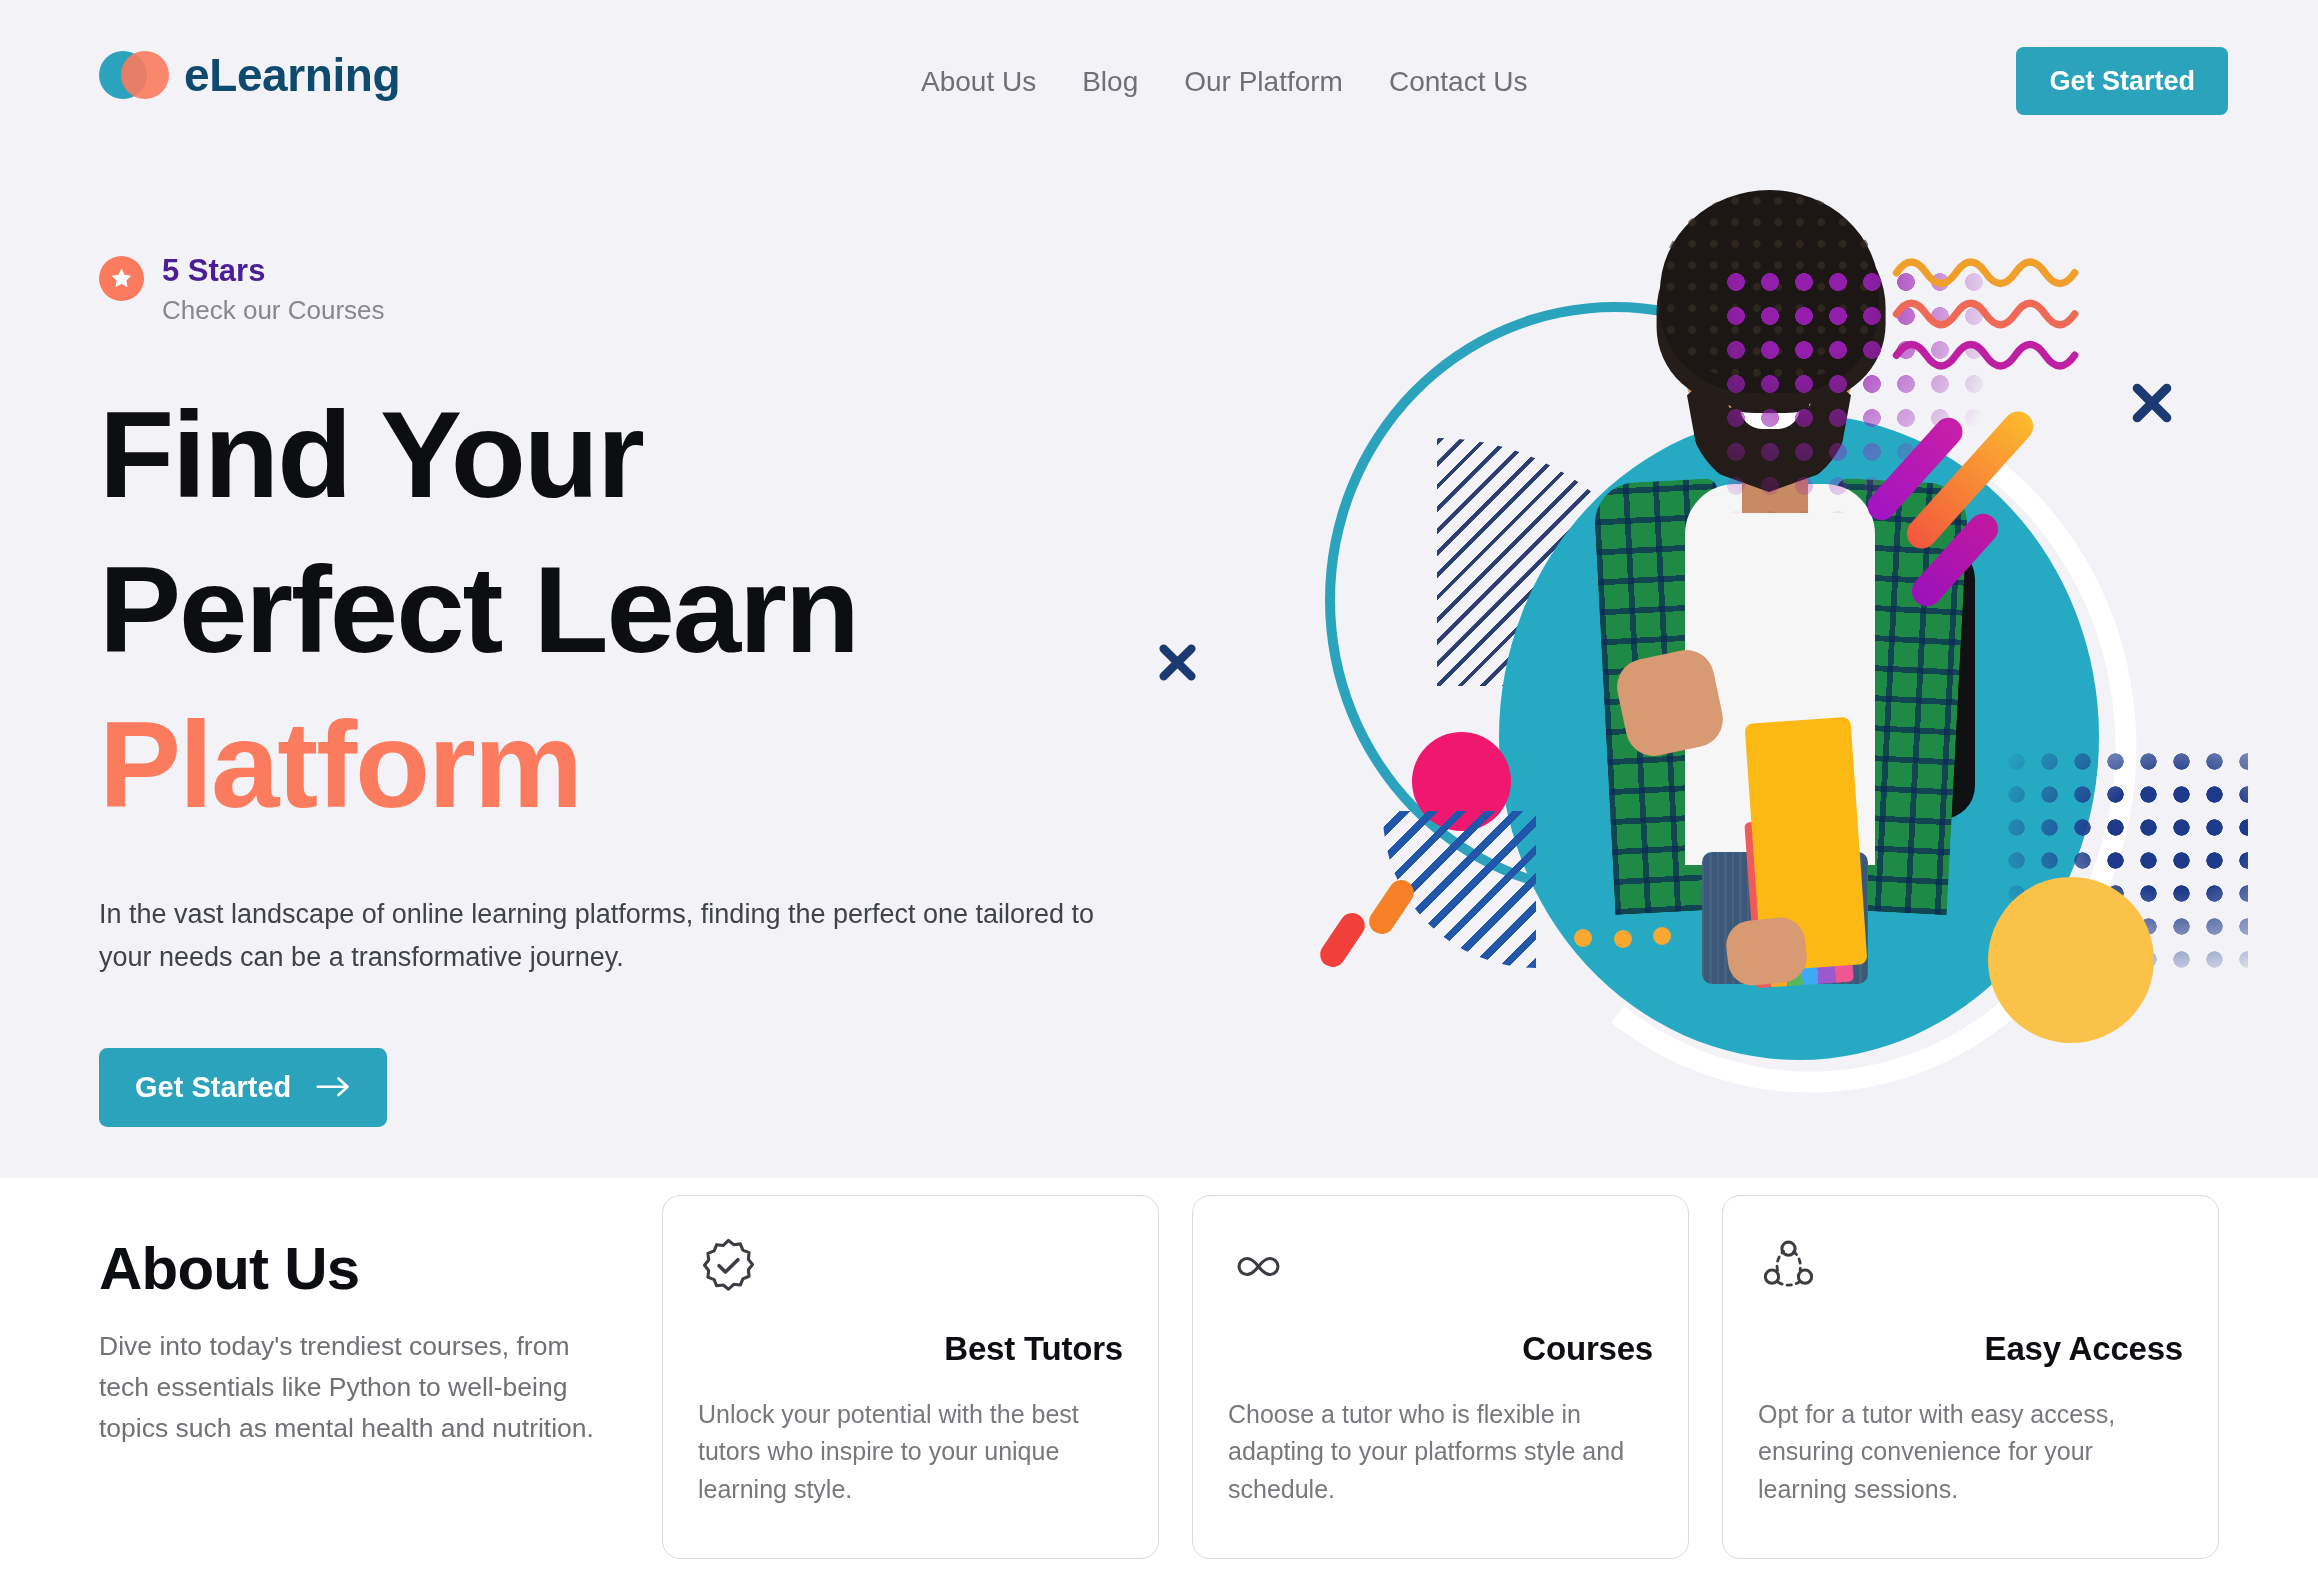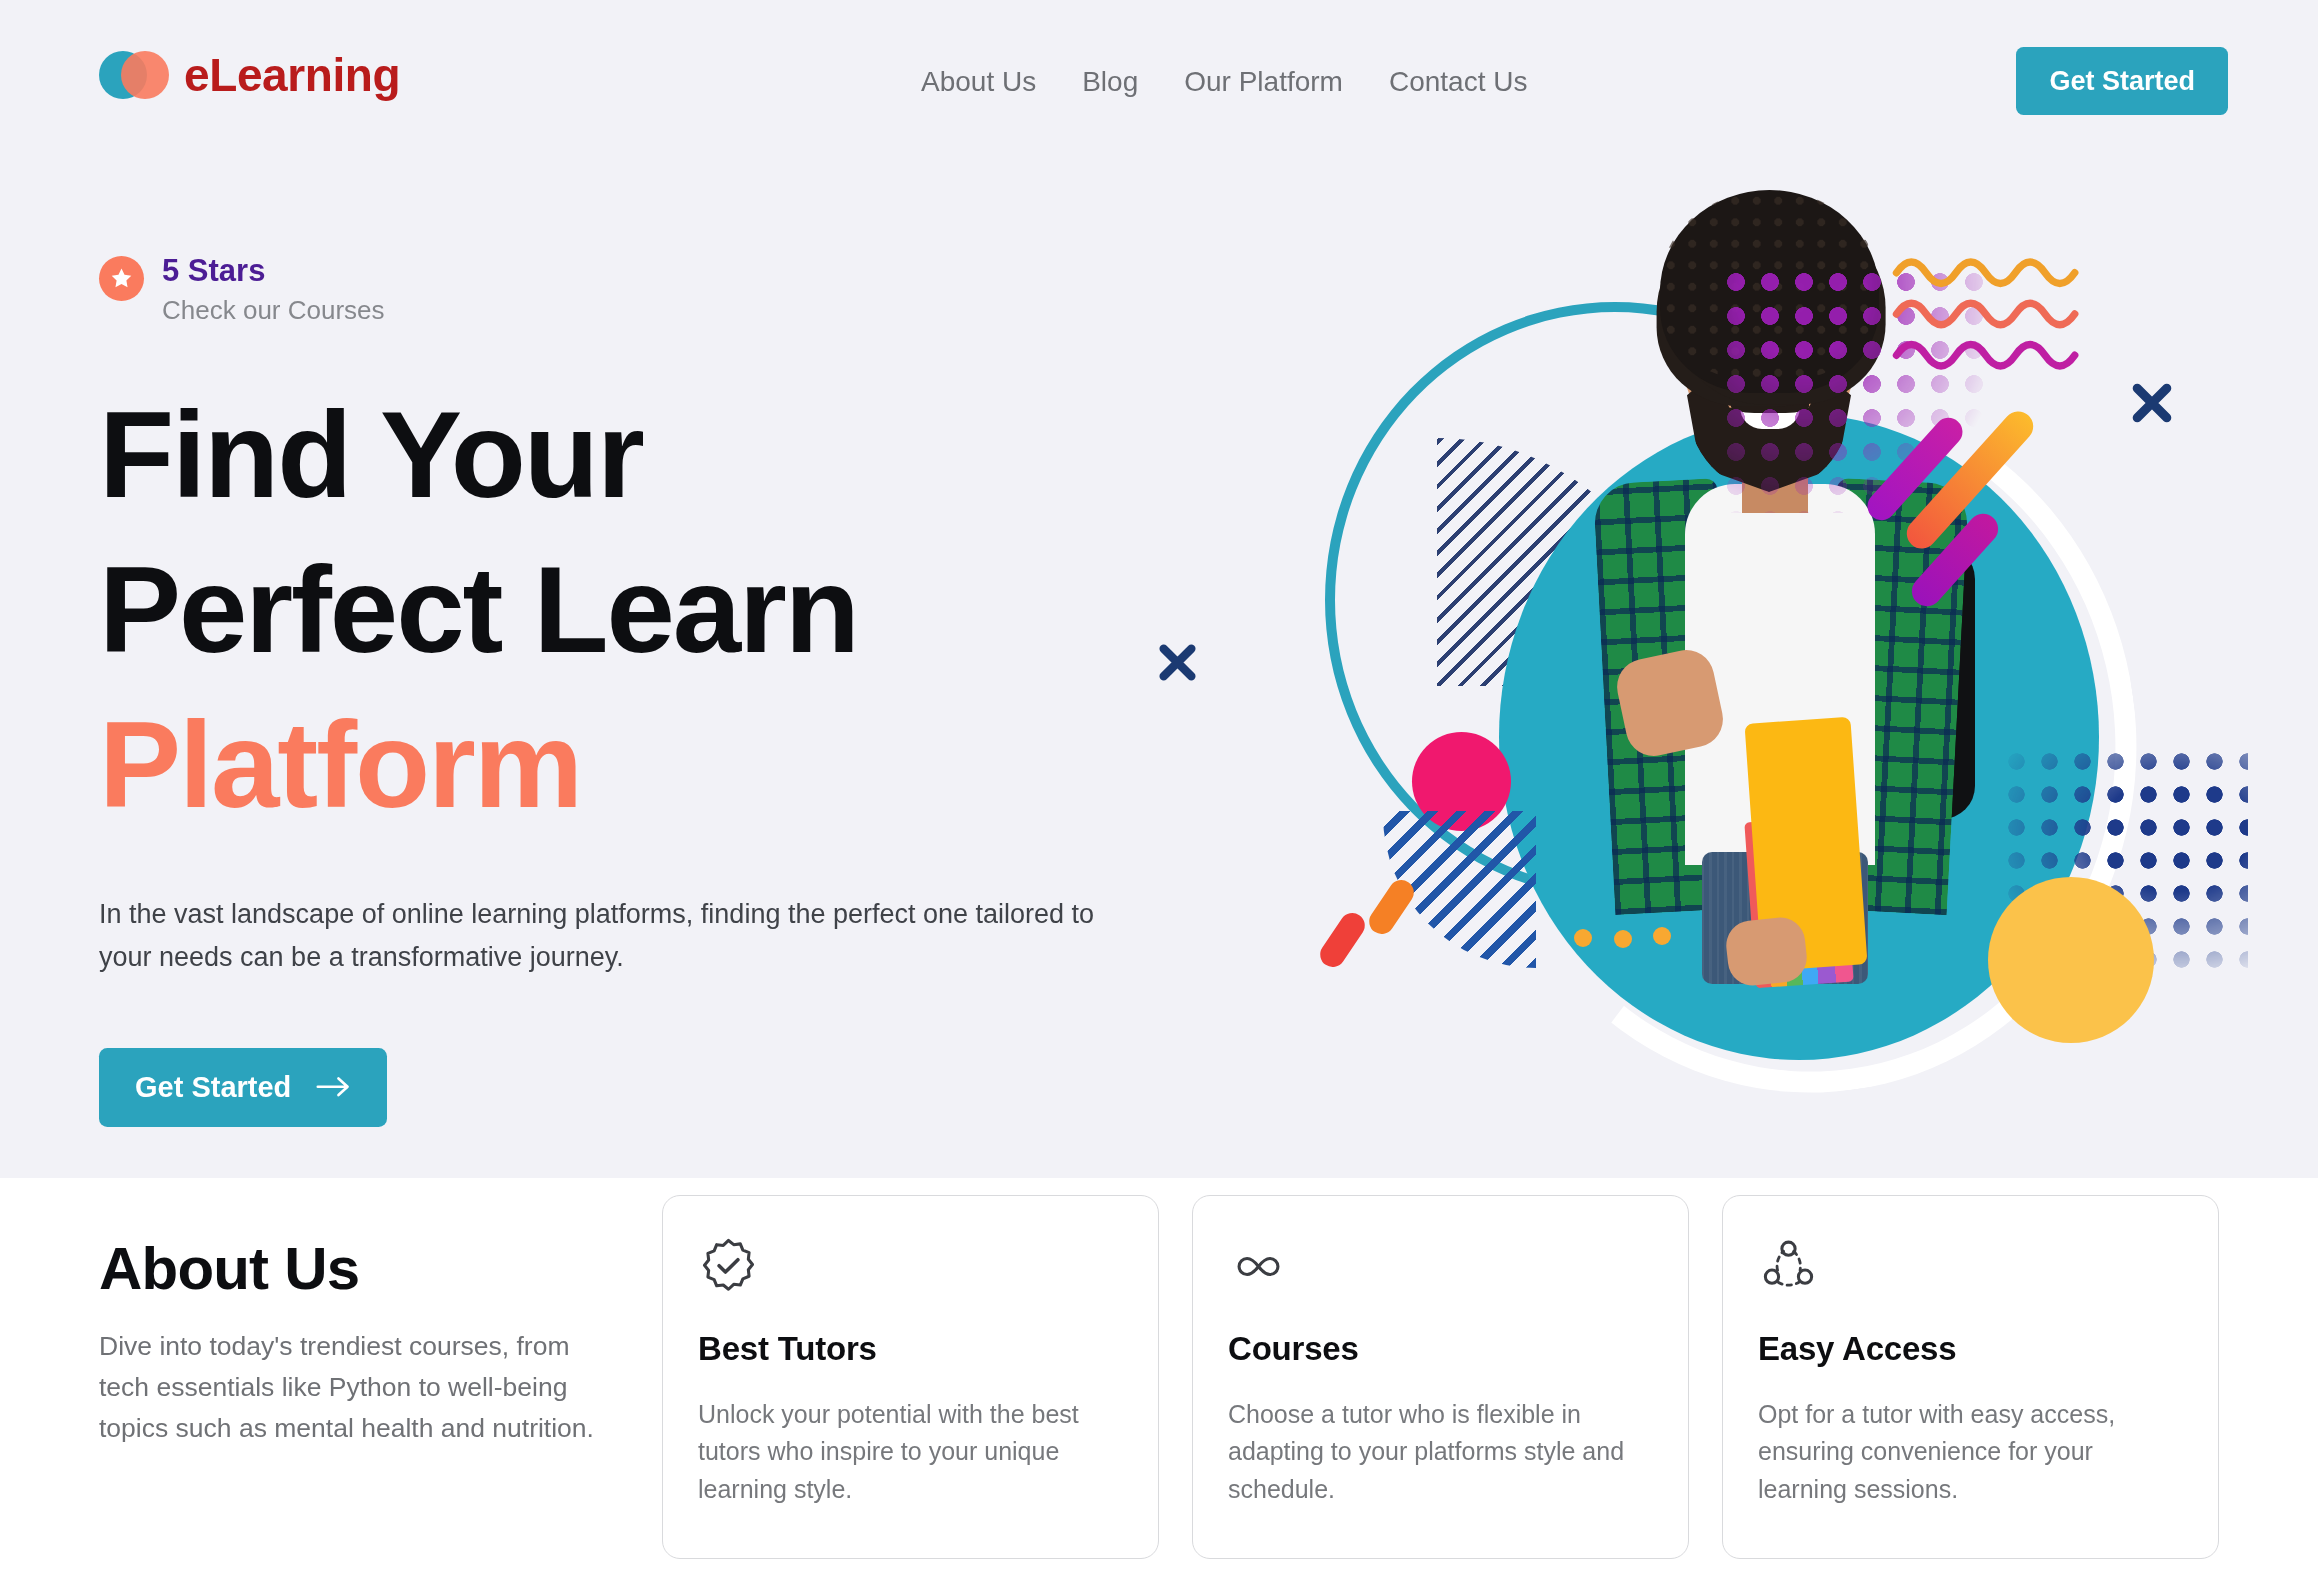--- a/index.html
+++ b/index.html
@@ -48,21 +48,21 @@
     top: 0;
     width: 48px;
     height: 48px;
     border-radius: 50%;
   }
   .brand-mark .circ-teal { left: 0; background: #2ba3bd; }
   .brand-mark .circ-orange { left: 21.5px; background: #fa7b5e; opacity: .9; }
   .brand-name {
     font-size: 46px;
     font-weight: 700;
-    color: #b91c1c;
+    color: #0c4a6e;
     letter-spacing: -0.4px;
     line-height: 1;
   }
 
   .main-nav {
     position: absolute;
     left: 898px;
     top: 68px;
     display: flex;
     align-items: center;
@@ -484,20 +484,21 @@
     border-radius: 18px;
     padding: 40px 35px 0 35px;
     cursor: pointer;
   }
   .card-icon { height: 66px; margin-bottom: 28px; }
   .card-title {
     font-size: 33px;
     font-weight: 700;
     color: #0d0e11;
     letter-spacing: -0.2px;
+    text-align: right;
   }
   .card-desc {
     margin-top: 28px;
     font-size: 25px;
     line-height: 1.5;
     color: #76787c;
   }
 </style>
 </head>
 <body>

